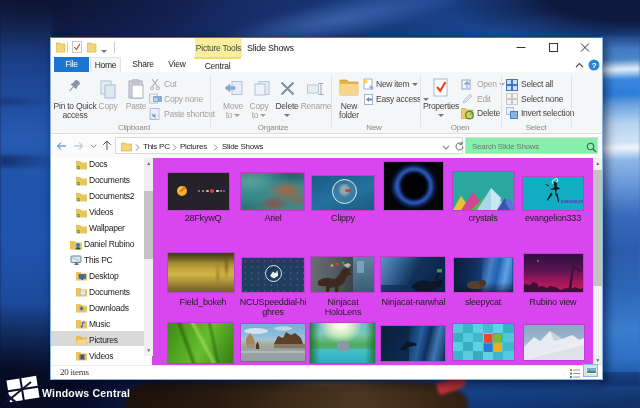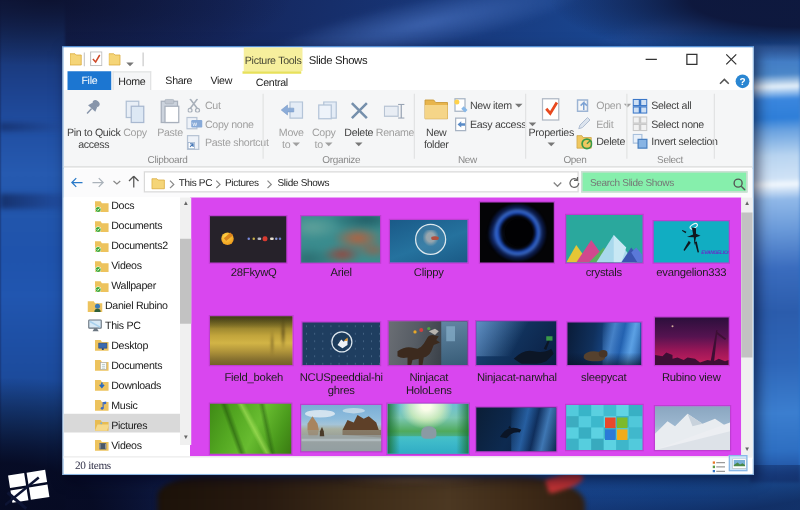--- a/index.html
+++ b/index.html
@@ -136,20 +136,21 @@
   <svg width="40" height="34" viewBox="0 0 40 34">
     <g transform="rotate(-9 19 15)">
       <rect x="4" y="4" width="13" height="10" fill="#fff"></rect>
       <rect x="19" y="4" width="15" height="10" fill="#fff"></rect>
       <rect x="4" y="16" width="13" height="10" fill="#fff"></rect>
       <rect x="19" y="16" width="15" height="10" fill="#fff"></rect>
     </g>
     <line x1="0" y1="30" x2="27" y2="8" stroke="#0d1434" stroke-width="2"></line>
     <line x1="2" y1="20" x2="17" y2="33" stroke="#0d1434" stroke-width="2.4"></line>
   </svg>
+  <div class="txt">Windows Central</div>
 </div>
 
 <div id="win">
 
   <div id="titlebar">
     <svg class="abs" style="left:5px;top:4px" width="10" height="11" viewBox="0 0 10 11">
         <path d="M0,1 h4 l1,1 h4 v8 h-9 z" fill="#f5d578" stroke="#d8a838" stroke-width=".6"></path>
       </svg>
     <div class="qat-sep" style="left:16px"></div>
     <svg class="abs" style="left:21px;top:3px" width="10" height="12" viewBox="0 0 10 12">

